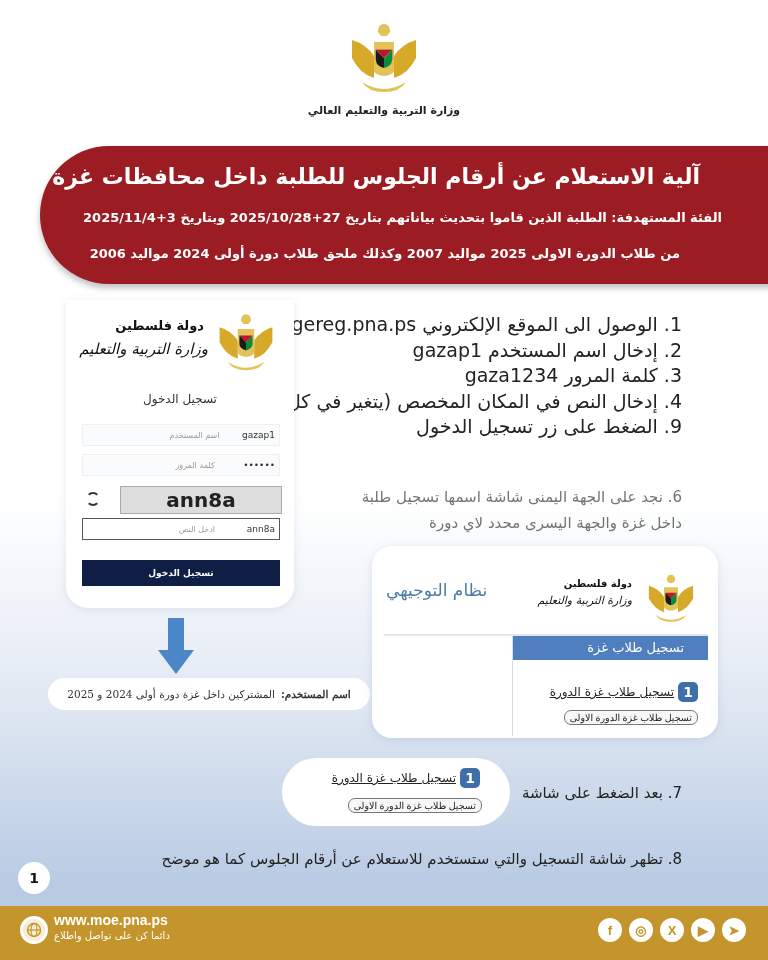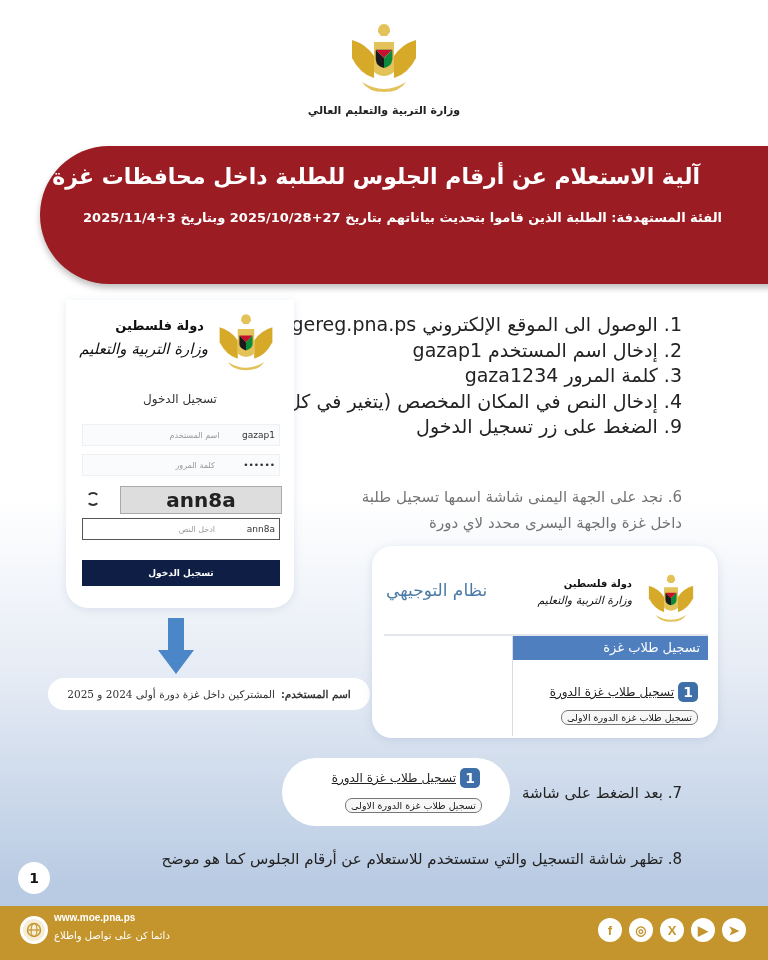--- a/index.html
+++ b/index.html
@@ -82,43 +82,43 @@
     background: #fff; border-radius: 20px;
     box-shadow: 0 2px 8px rgba(150,170,200,0.3);
     overflow: hidden;
   }
   .tw-logo { position: absolute; right: 22px; top: 26px; width: 50px; height: 54px; }
   .tw-state { position: absolute; right: 86px; top: 32px; font-size: 10px; font-weight: bold; direction: rtl; color: #111; letter-spacing: 3px; }
   .tw-min { position: absolute; right: 86px; top: 48px; font-size: 11px; font-family: "DejaVu Serif", serif; direction: rtl; font-style: italic; color: #111; }
   .tw-title { position: absolute; left: 14px; top: 34px; font-size: 17px; color: #4b7aa6; direction: rtl; }
   .tw-sep { position: absolute; left: 12px; right: 10px; top: 88px; height: 2px; background: #e3e6ea; }
   .tw-panel { position: absolute; left: 140px; right: 10px; top: 90px; height: 100px; border-left: 1px solid #d8dde3; }
-  .tw-panel-head { height: 24px; background: #4f7fbf; color: #fff; font-size: 13px; direction: rtl; padding-right: 8px; line-height: 24px; text-align: right; }
+  .tw-panel-head { height: 24px; background: #4f7fbf; color: #fff; font-size: 13px; direction: rtl; padding-right: 24px; line-height: 24px; text-align: right; }
   .tw-link-row { position: absolute; right: 10px; top: 46px; display: flex; align-items: center; direction: rtl; }
   .num-badge { width: 20px; height: 20px; background: #3f6fa8; color: #fff; border-radius: 5px; font-size: 14px; font-weight: bold; text-align: center; line-height: 20px; margin-left: 4px; }
   .tw-link { font-size: 12px; color: #222; text-decoration: underline; white-space: nowrap; }
-  .tw-btn { position: absolute; right: 10px; top: 74px; border: 1px solid #777; border-radius: 7px; font-size: 9.5px; padding: 1px 5px; background: #f7f7f7; direction: rtl; white-space: nowrap; }
+  .tw-btn { position: absolute; right: 10px; top: 74px; border: 1px solid #777; border-radius: 7px; font-size: 9.5px; padding: 1px 5px; background: #f7f7f7; direction: rtl; white-space: nowrap; font-family: Liberation Serif, serif; }
 
   
   .pill7 {
     left: 282px; top: 758px; width: 228px; height: 68px;
     background: #fff; border-radius: 34px;
   }
   .pill7 .tw-link-row { right: 30px; top: 10px; }
   .pill7 .tw-btn { right: 28px; top: 40px; }
   .step7 { right: 86px; top: 784px; direction: rtl; font-size: 15px; color: #222; }
   .step8 { right: 86px; top: 850px; direction: rtl; font-size: 15px; color: #222; white-space: nowrap; }
 
   
   .page-num { left: 18px; top: 862px; width: 32px; height: 32px; border-radius: 50%; background: #fff; text-align: center; line-height: 32px; font-size: 14px; font-weight: bold; color: #111; }
 
   
   .footer { left: 0; top: 906px; width: 768px; height: 54px; background: #c4952c; }
   .globe-icon { left: 20px; top: 916px; width: 28px; height: 28px; border-radius: 50%; background: #f6edd7; border: 3px solid #fff; display: flex; align-items: center; justify-content: center; }
-  .site-url { left: 54px; top: 912px; color: #fff; font-size: 10px; font-weight: bold; font-family: "Liberation Sans", sans-serif; }
+  .site-url { left: 54px; top: 912px; color: #fff; font-size: 14px; font-weight: bold; font-family: "Liberation Sans", sans-serif; }
   .site-tag { left: 54px; top: 930px; width: 118px; color: #fff; font-size: 10px; direction: rtl; text-align: left; }
   .socials { left: 598px; top: 918px; display: flex; gap: 7px; }
   .soc { width: 24px; height: 24px; border-radius: 50%; background: #fff; display: flex; align-items: center; justify-content: center; color: #c4952c; font-size: 13px; font-weight: bold; font-family: "Liberation Sans", sans-serif; }
 </style>
 </head>
 <body>
 
 <svg class="abs top-logo" viewBox="0 0 68 78">
   <path d="M34 4 q6 0 6 8 l-3 4 h-6 l-3-4 q0-8 6-8z" fill="#e3c25a"></path>
   <path d="M2 20 q14 4 22 16 l0 22 q-14-4-22-20z" fill="#d7a928"></path>
@@ -128,20 +128,21 @@
   <path d="M26 30 h16 l-8 8z" fill="#c8102e"></path>
   <path d="M26 30 l8 8 v10 q-8-2-8-8z" fill="#1a1a1a"></path>
   <path d="M42 30 l-8 8 v10 q8-2 8-8z" fill="#0a8a3a"></path>
   <path d="M12 62 q22 14 44 0 q-6 10-22 10 q-16 0-22-10z" fill="#e3c25a"></path>
 </svg>
 <div class="abs ministry-name">وزارة التربية والتعليم العالي</div>
 
 <div class="abs banner">
   <div class="banner-title">آلية الاستعلام عن أرقام الجلوس للطلبة داخل محافظات غزة</div>
   <div class="banner-line l1">الفئة المستهدفة: الطلبة الذين قاموا بتحديث بياناتهم بتاريخ 27+2025/10/28 وبتاريخ 3+2025/11/4</div>
+  <div class="banner-line l2">من طلاب الدورة الاولى 2025 مواليد 2007 وكذلك ملحق طلاب دورة أولى 2024 مواليد 2006</div>
 </div>
 
 <div class="abs steps">
   <div class="step">1. الوصول الى الموقع الإلكتروني https://psgereg.pna.ps</div>
   <div class="step">2. إدخال اسم المستخدم gazap1</div>
   <div class="step">3. كلمة المرور gaza1234</div>
   <div class="step">4. إدخال النص في المكان المخصص  (يتغير في كل مرة)</div>
   <div class="step">9. الضغط على زر تسجيل الدخول</div>
 </div>
 

